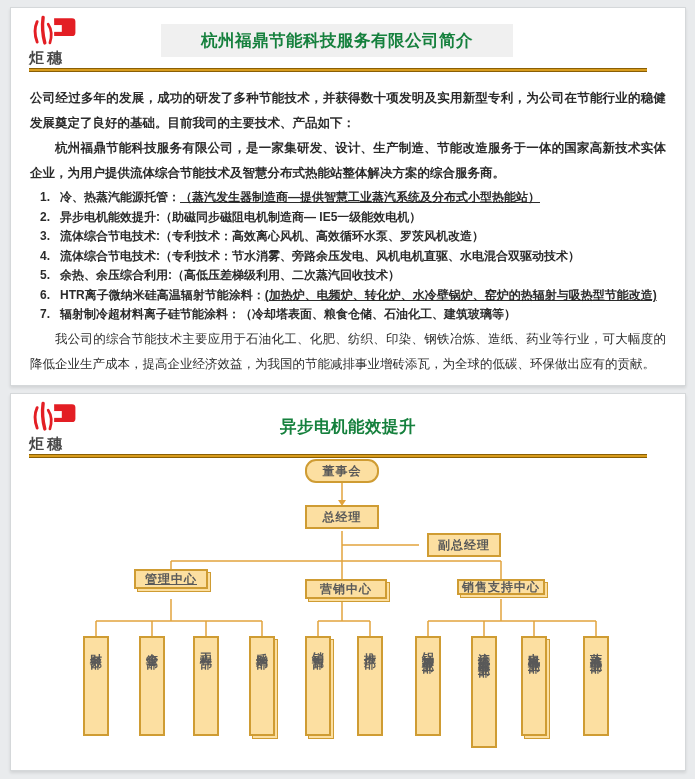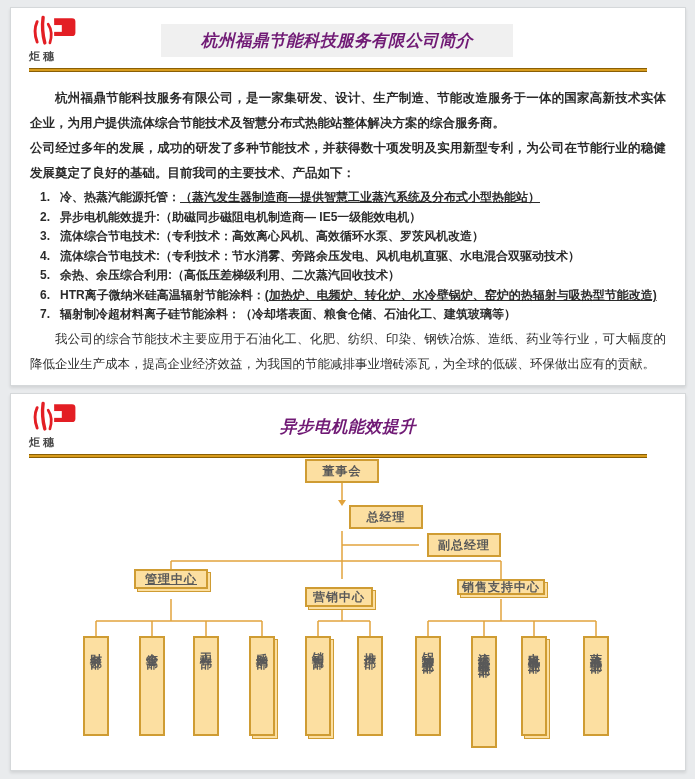--- a/index.html
+++ b/index.html
@@ -16,31 +16,31 @@
     border:1px solid #d5d8da;
     box-shadow:0 2px 3px rgba(0,0,0,0.10);
   }
   #card-intro { top:7px;   height:379px; }
   #card-org   { top:393px; height:378px; }
 
   
   .hdr { position:relative; height:60px; }
   .logo { position:absolute; left:18px; top:6px; width:58px; text-align:left; }
   .logo svg { display:block; }
-  .logo-text { font-size:11px; font-weight:bold; color:#474747; letter-spacing:3px; margin-top:1px; }
+  .logo-text { font-size:15px; font-weight:bold; color:#474747; letter-spacing:3px; margin-top:1px; }
   .goldline {
     height:4px; background:#d89c1d;
     border-top:1.5px solid #8a5f05; border-bottom:1.5px solid #8a5f05;
     margin:0 38px 0 18px;
   }
   .title-band {
     position:absolute; left:150px; top:16px; width:352px; height:33px;
     background:#f0f0f0; display:flex; align-items:center; justify-content:center;
   }
-  .doc-title { font-size:16.5px; font-weight:bold; color:#701a75; letter-spacing:0.5px;font-style:italic; }
+  .doc-title { font-size:16.5px; font-weight:bold; color:#15803d; letter-spacing:0.5px; }
   .org-title-wrap { position:absolute; left:0; right:0; top:22px; text-align:center; }
 
   
   .intro-body { padding:14px 19px 0 19px; font-size:12.5px; }
   .para { line-height:25px; text-align:justify; }
   .b { font-weight:bold; }
   .indent { text-indent:2em; }
   .tech-list { margin:2px 0 2px 0; }
   .li { display:flex; line-height:19.5px; font-weight:bold; font-size:12px; }
   .li .num { width:20px; margin-left:10px; flex:0 0 auto; }
@@ -82,22 +82,22 @@
       </span>
       <div class="logo-text">炬穗</div>
     </div>
     <div class="title-band">
       <span class="doc-title">杭州福鼎节能科技服务有限公司简介</span>
     </div>
   </div>
   <div class="goldline"></div>
 
   <div class="intro-body">
+    <p class="para b">公司经过多年的发展，成功的研发了多种节能技术，并获得数十项发明及实用新型专利，为公司在节能行业的稳健发展奠定了良好的基础。目前我司的主要技术、产品如下：</p>
     <p class="para b indent">杭州福鼎节能科技服务有限公司，是一家集研发、设计、生产制造、节能改造服务于一体的国家高新技术实体企业，为用户提供流体综合节能技术及智慧分布式热能站整体解决方案的综合服务商。</p>
-    <p class="para b">公司经过多年的发展，成功的研发了多种节能技术，并获得数十项发明及实用新型专利，为公司在节能行业的稳健发展奠定了良好的基础。目前我司的主要技术、产品如下：</p>
 
     <div class="tech-list">
       <div class="li">
         <span class="num">1.</span>
         <span class="litext"><span>冷、热蒸汽能源托管：</span><span class="u">（蒸汽发生器制造商—提供智慧工业蒸汽系统及分布式小型热能站）</span></span>
       </div>
       <div class="li">
         <span class="num">2.</span>
         <span class="litext"><span>异步电机能效提升:</span><span>（助磁同步磁阻电机制造商— IE5一级能效电机）</span></span>
       </div>
@@ -178,26 +178,26 @@
 
         <line x1="417" y1="163" x2="585" y2="163"></line>
         <line x1="417" y1="163" x2="417" y2="178"></line>
         <line x1="473" y1="163" x2="473" y2="178"></line>
         <line x1="523" y1="163" x2="523" y2="178"></line>
         <line x1="585" y1="163" x2="585" y2="178"></line>
       </g>
       <polygon points="327,42 335,42 331,48" fill="#e2a33c"></polygon>
     </svg>
 
-    <div class="obox" style="left:294px; top:1px;  width:74px;">董事会</div>
-    <div class="obox" style="left:294px; top:47px; width:74px;margin-left:44px;">总经理</div>
+    <div class="obox" style="left:294px; top:1px;  width:74px;border-radius:11px;">董事会</div>
+    <div class="obox" style="left:294px; top:47px; width:74px;">总经理</div>
     <div class="obox" style="left:416px; top:75px; width:74px;">副总经理</div>
 
     <div class="obox shadowed" style="left:123px; top:111px; width:74px; height:20px;text-decoration:underline;">管理中心</div>
-    <div class="obox shadowed" style="left:294px; top:121px; width:68px; height:20px;margin-top:8px;">营销中心</div>
+    <div class="obox shadowed" style="left:294px; top:121px; width:82px; height:20px;">营销中心</div>
     <div class="obox shadowed" style="left:446px; top:121px; width:88px; height:16px;">销售支持中心</div>
 
     <div class="obox vert" style="left:72px;  top:178px;">
         <span class="vtext">财务部</span>
       </div>
     <div class="obox vert" style="left:128px; top:178px;">
         <span class="vtext">企管部</span>
       </div>
     <div class="obox vert" style="left:182px; top:178px;">
         <span class="vtext">工程部</span>

